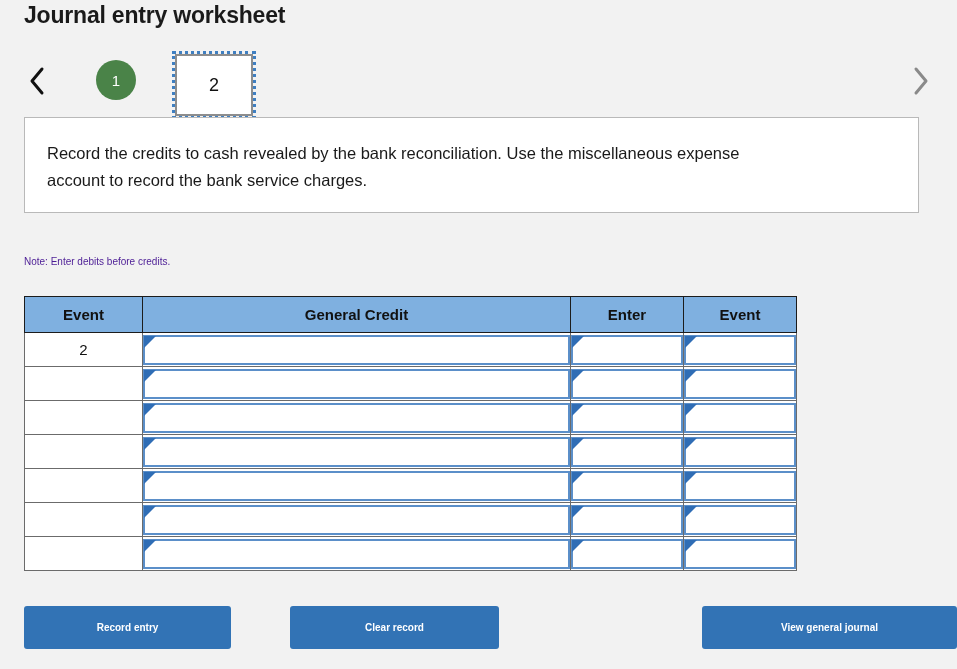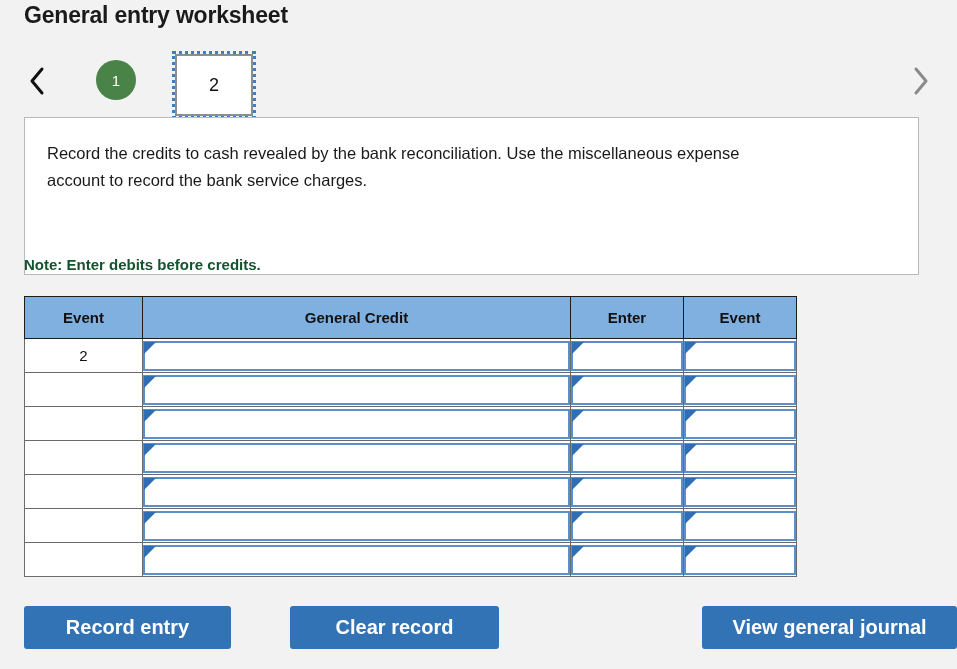--- a/index.html
+++ b/index.html
@@ -85,60 +85,59 @@
     color: #111;
     cursor: pointer;
   }
 
   
   .instruction-box {
     position: absolute;
     left: 24px;
     top: 117px;
     width: 895px;
-    height: 158px;
+    height: 96px;
     background: #ffffff;
     border: 1px solid #b9b9b9;
     padding: 22px 24px 0 22px;
   }
   .instruction-text {
     font-size: 16.5px;
     line-height: 1.65;
     color: #1a1a1a;
     max-width: 720px;
   }
 
   
   .note {
     position: absolute;
     left: 24px;
     top: 256px;
-    font-size: 15px;
-    color: #14532d;
-    font-weight: bold;
+    font-size: 10px;
+    color: #4c1d95;
   }
 
   
   .jtable-wrap {
     position: absolute;
     left: 24px;
     top: 296px;
     width: 772px;
   }
   table.jtable {
     border-collapse: collapse;
     width: 772px;
     table-layout: fixed;
   }
   table.jtable th {
     background: #7fb0e0;
     color: #111;
     font-size: 15px;
     font-weight: bold;
-    height: 42px;
+    height: 36px;
     border: 1px solid #1c1c1c;
     text-align: center;
   }
   table.jtable td {
     border: 1px solid #6b6b6b;
     background: #ffffff;
     height: 34px;
     padding: 0;
     vertical-align: middle;
   }
@@ -175,39 +174,39 @@
     border-bottom: 6px solid transparent;
     border-left: 6px solid #2f6db5;
     border-right: 6px solid transparent;
   }
 
   
   .btn {
     position: absolute;
     background: #3273b5;
     color: #ffffff;
-    font-size: 20px;
+    font-size: 10px;
     font-weight: bold;
     border: none;
     border-radius: 3px;
     height: 43px;
     display: flex;
     align-items: center;
     justify-content: center;
     cursor: pointer;
     font-family: "Liberation Sans", sans-serif;
   }
   .btn-record { left: 24px;  top: 606px; width: 207px; }
   .btn-clear  { left: 290px; top: 606px; width: 209px; }
   .btn-view   { left: 702px; top: 606px; width: 255px; }
 </style>
 </head>
 <body>
 
-<div class="page-title">General entry worksheet</div>
+<div class="page-title">Journal entry worksheet</div>
 
 <div class="pager">
 
   <div class="chev chev-prev">
     <span>
       <svg width="18" height="30" viewBox="0 0 18 30" aria-hidden="true">
         <polyline points="14,3 4,15 14,27" fill="none" stroke="#111111" stroke-width="3" stroke-linecap="round" stroke-linejoin="round"></polyline>
       </svg>
     </span>
   </div>

